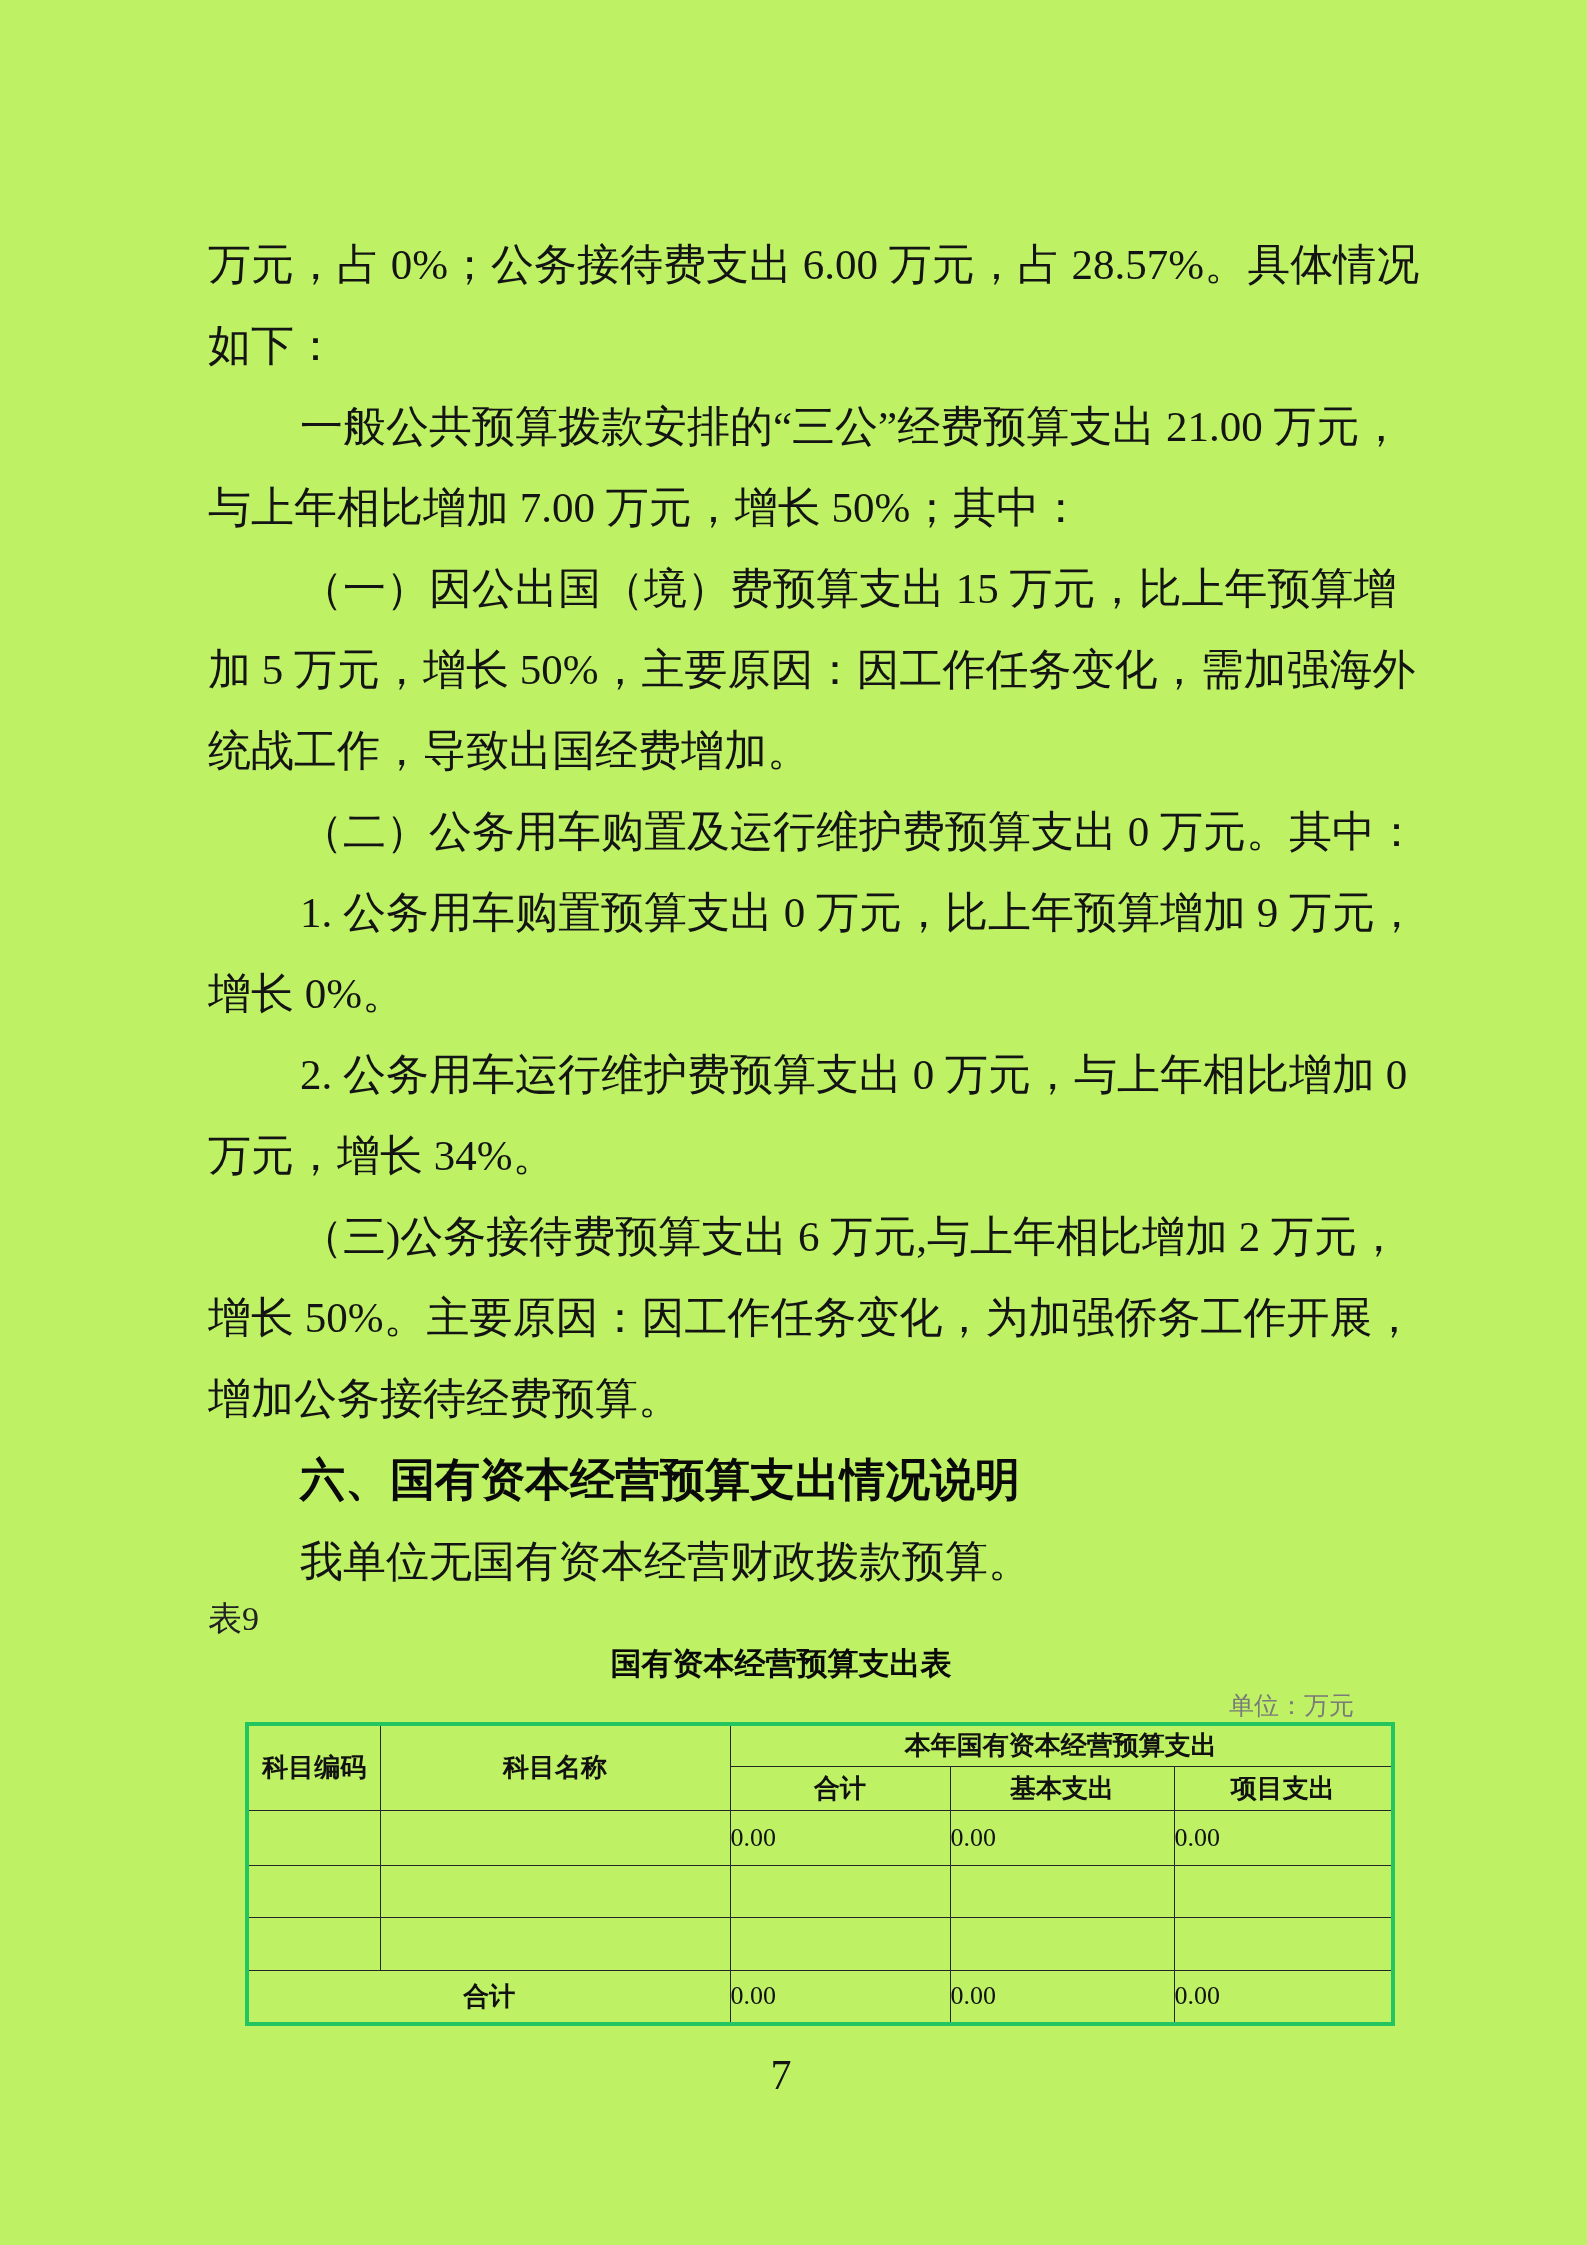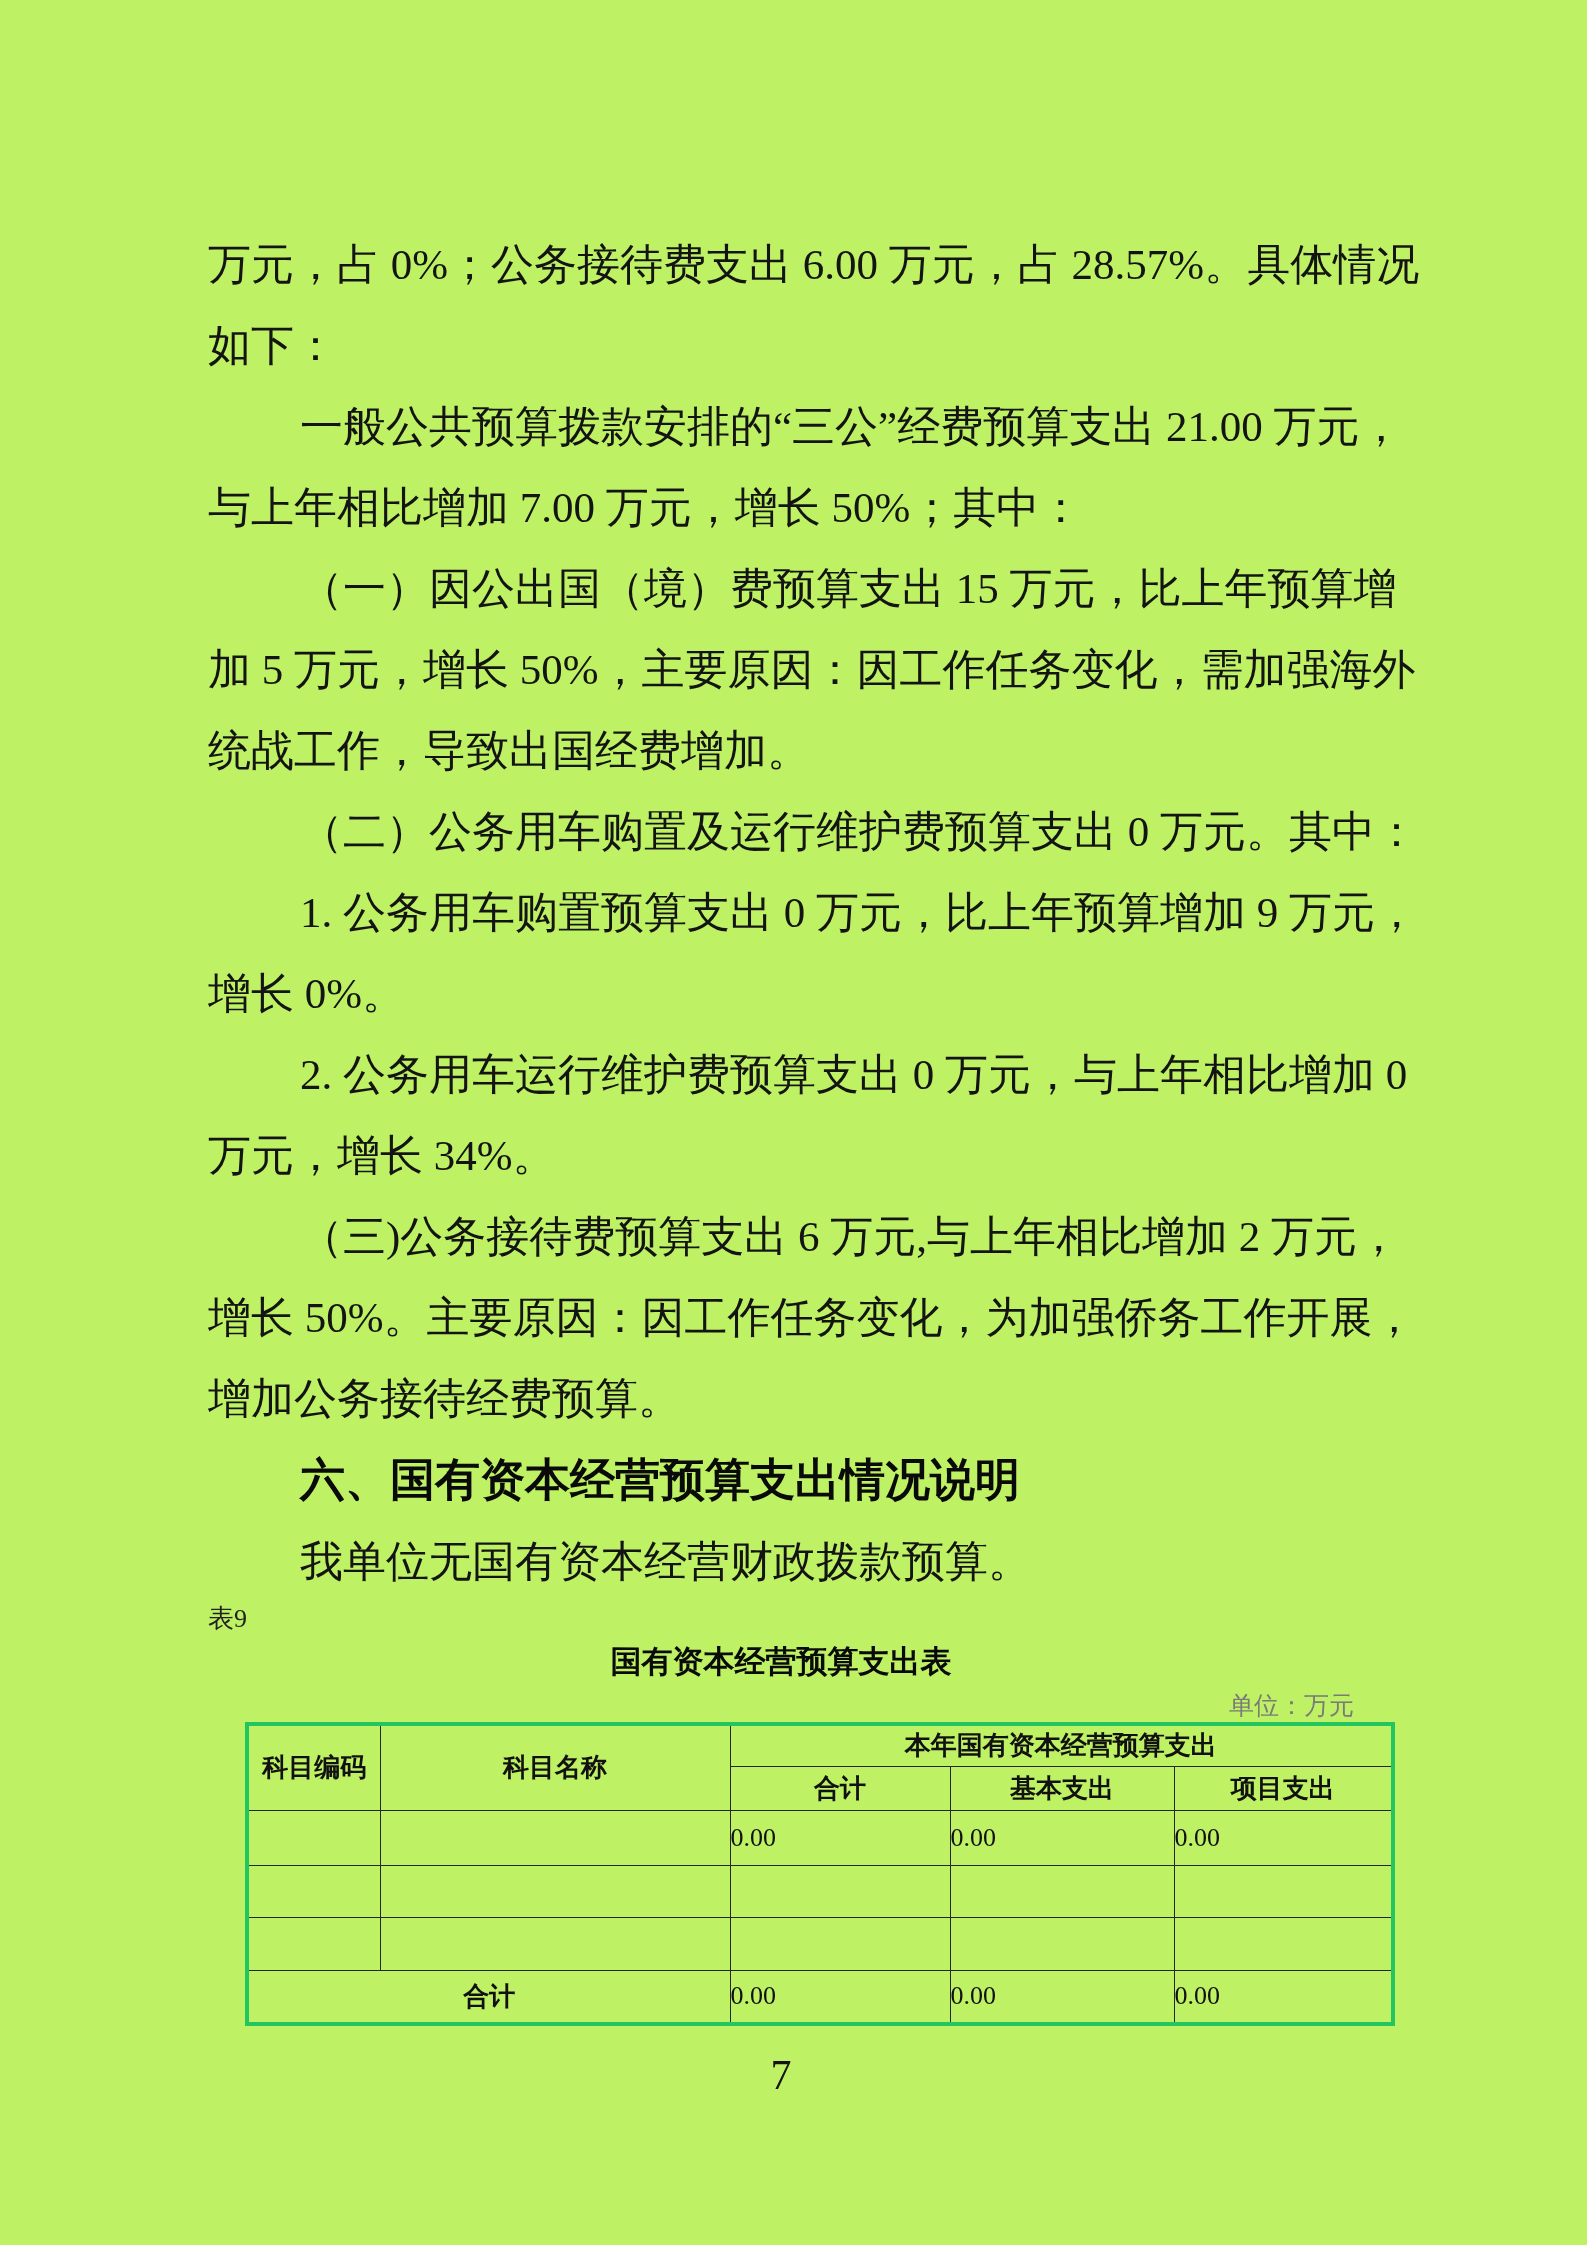--- a/index.html
+++ b/index.html
@@ -30,30 +30,30 @@
   .heading {
     font-family: "Liberation Sans", "DejaVu Sans", sans-serif;
     font-weight: bold;
     font-size: 45px;
     line-height: 82px;
     height: 82px;
     white-space: nowrap;
     color: #0a0a0a;
   }
   .table-label {
-    font-size: 26px;
+    font-size: 34px;
     line-height: 34px;
     height: 34px;
     color: #222;
   }
   .table-title {
     width: 1146px;
     margin-top: 8px;
     text-align: center;
-    font-family: Liberation Mono, monospace;
+    font-family: Liberation Sans, sans-serif;
     font-weight: bold;
     font-size: 31px;
     line-height: 40px;
     color: #0a0a0a;
   }
   .unit-label {
     width: 1146px;
     margin-top: 6px;
     text-align: right;
     font-family: "Liberation Sans", "DejaVu Sans", sans-serif;

